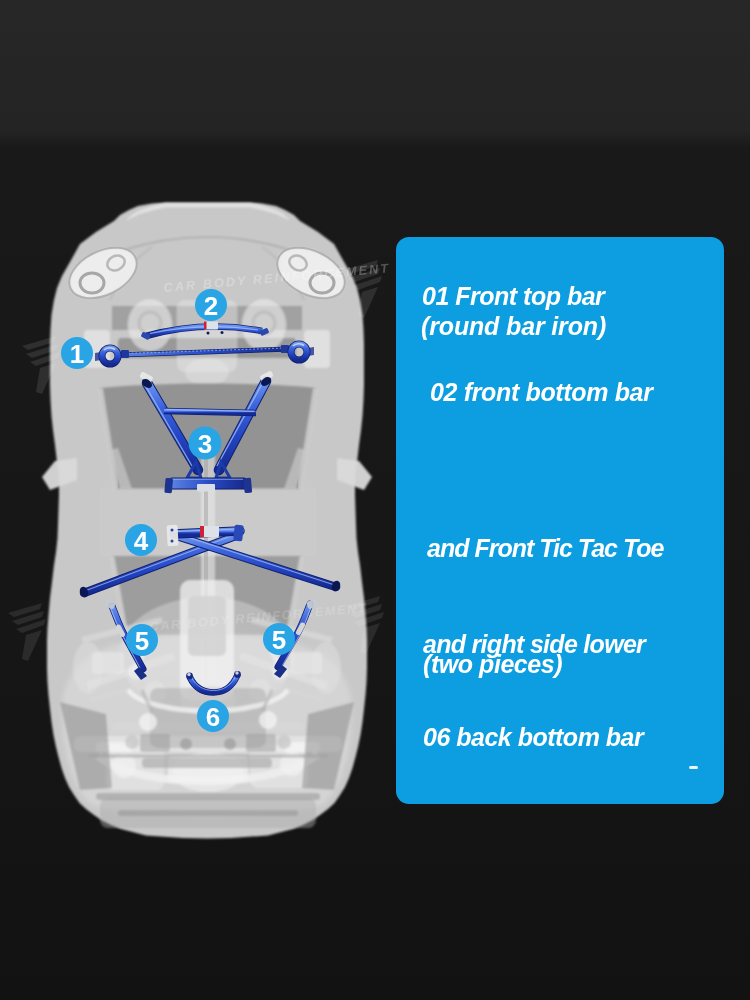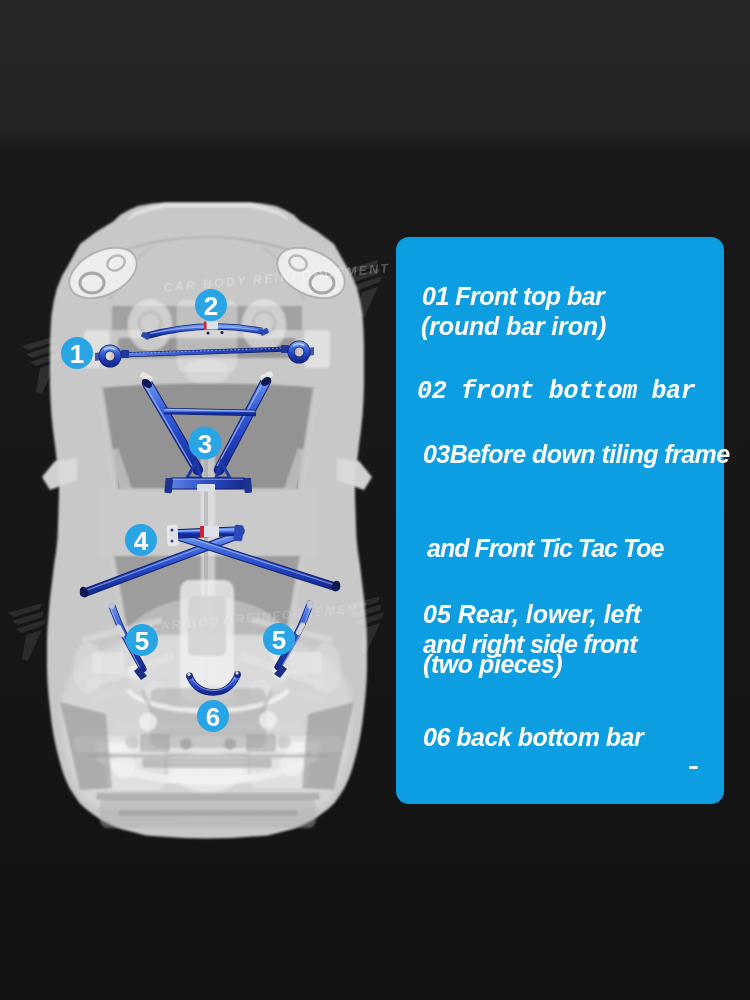--- a/index.html
+++ b/index.html
@@ -274,21 +274,19 @@
       <circle cx="279" cy="639" r="16" fill="#29a4e4"></circle>
       <text x="279" y="648.5" font-size="26">5</text>
       <circle cx="213" cy="716" r="16" fill="#29a4e4"></circle>
       <text x="213" y="725.5" font-size="26">6</text>
     </g>
   </svg>
 
   <div id="panel"></div>
   <div class="pl" style="left:422px;top:281px;letter-spacing:-0.5px;">01 Front top bar</div>
   <div class="pl" style="left:421px;top:311px;letter-spacing:-0.15px;text-align:center;">(round bar iron)</div>
-  <div class="pl" style="left:417px;top:377px;letter-spacing:-0.35px;font-family:Liberation Mono, monospace;">02 front bottom bar</div>
-  <div class="pl" style="left:423px;top:439px;letter-spacing:-0.55px;">03Before down tiling frame</div>
+  <div class="pl" style="left:430px;top:377px;letter-spacing:-0.35px;">02 front bottom bar</div>
   <div class="pl" style="left:427px;top:533px;letter-spacing:-1px;">and Front Tic Tac Toe</div>
-  <div class="pl" style="left:423px;top:599px;">05 Rear, lower, left</div>
-  <div class="pl" style="left:423px;top:629px;letter-spacing:-0.7px;">and right side front</div>
+  <div class="pl" style="left:423px;top:629px;letter-spacing:-0.7px;">and right side lower</div>
   <div class="pl" style="left:423px;top:649px;letter-spacing:-0.45px;">(two pieces)</div>
   <div class="pl" style="left:423px;top:722px;letter-spacing:-0.5px;">06 back bottom bar</div>
   <div id="dash"></div>
 </div>
 
 </body></html>

